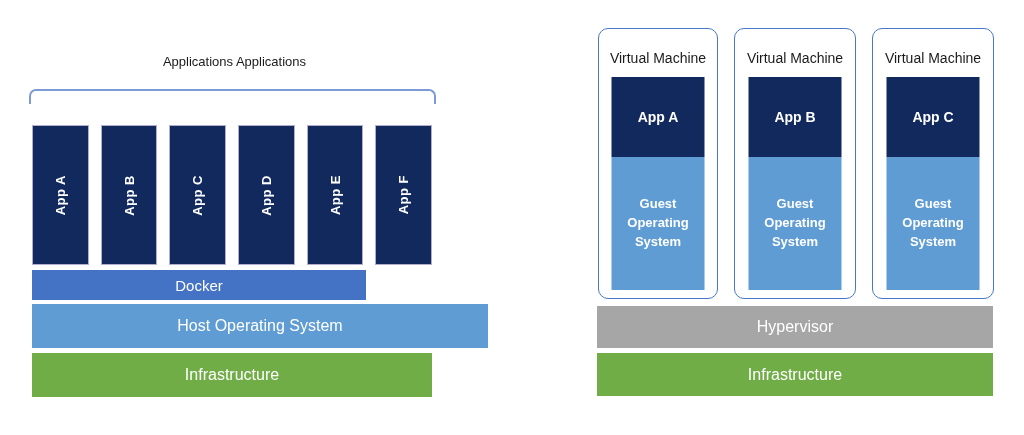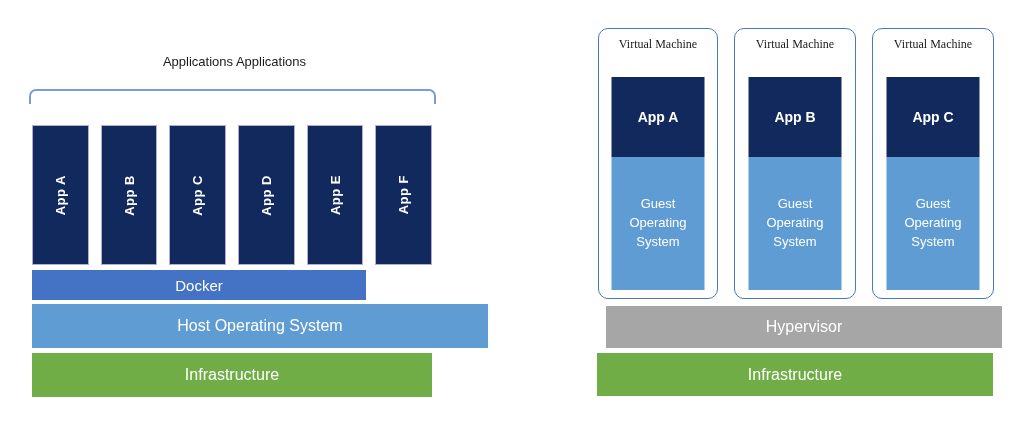--- a/index.html
+++ b/index.html
@@ -74,25 +74,24 @@
     top: 28px; height: 271px;
     background: #ffffff;
     border: 1.5px solid #4878c8;
     border-radius: 10px;
     box-sizing: border-box;
   }
   .vm-1 { left: 598px; width: 120px; }
   .vm-2 { left: 734px; width: 122px; }
   .vm-3 { left: 872px; width: 122px; }
   .vm-title {
-    margin-top: 8px;
+    margin-top: 21px;
     text-align: center;
-    font-size: 12px;
+    font-size: 14px;
     color: #1a1a1a;
-    font-family: Liberation Serif, serif;
   }
   .vm-stack {
     position: absolute;
     left: 50%; transform: translateX(-50%);
     top: 48px;
     width: 93px;
   }
   .vm-app {
     height: 80px;
     background: #12295e;
@@ -104,27 +103,27 @@
     font-size: 14px;
   }
   .vm-guest {
     height: 133px;
     background: #5f9cd4;
     display: flex;
     align-items: center;
     justify-content: center;
     text-align: center;
     color: #ffffff;
-    font-weight: normal;
+    font-weight: bold;
     font-size: 13px;
     line-height: 1.45;
     padding: 0 8px;
     box-sizing: border-box;
   }
-  .bar-hyper   { left: 597px; top: 306px; width: 396px; height: 42px; background: #a6a6a6; margin-left: 9px; }
+  .bar-hyper   { left: 597px; top: 306px; width: 396px; height: 42px; background: #a6a6a6; }
   .bar-infra-r { left: 597px; top: 353px; width: 396px; height: 43px; background: #70ad47; }
 </style>
 </head>
 <body>
 
 <div class="canvas">
 
   <div class="left-title">Applications Applications</div>
 
   <div class="bracket"></div>

